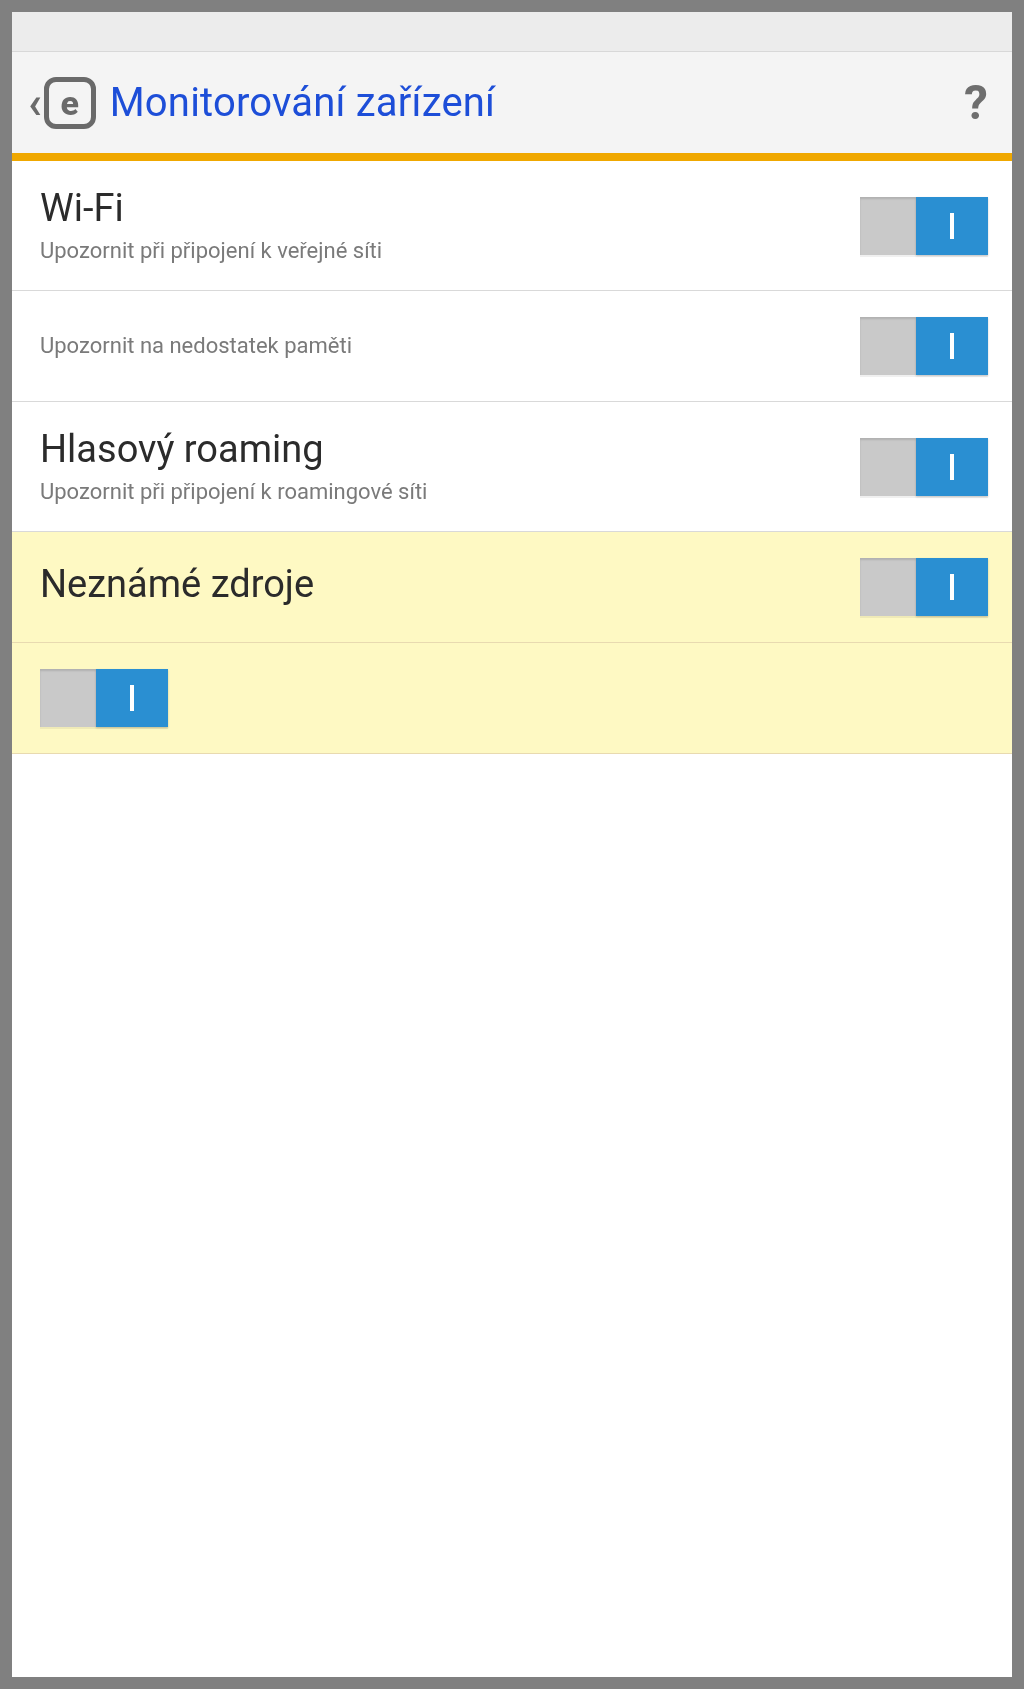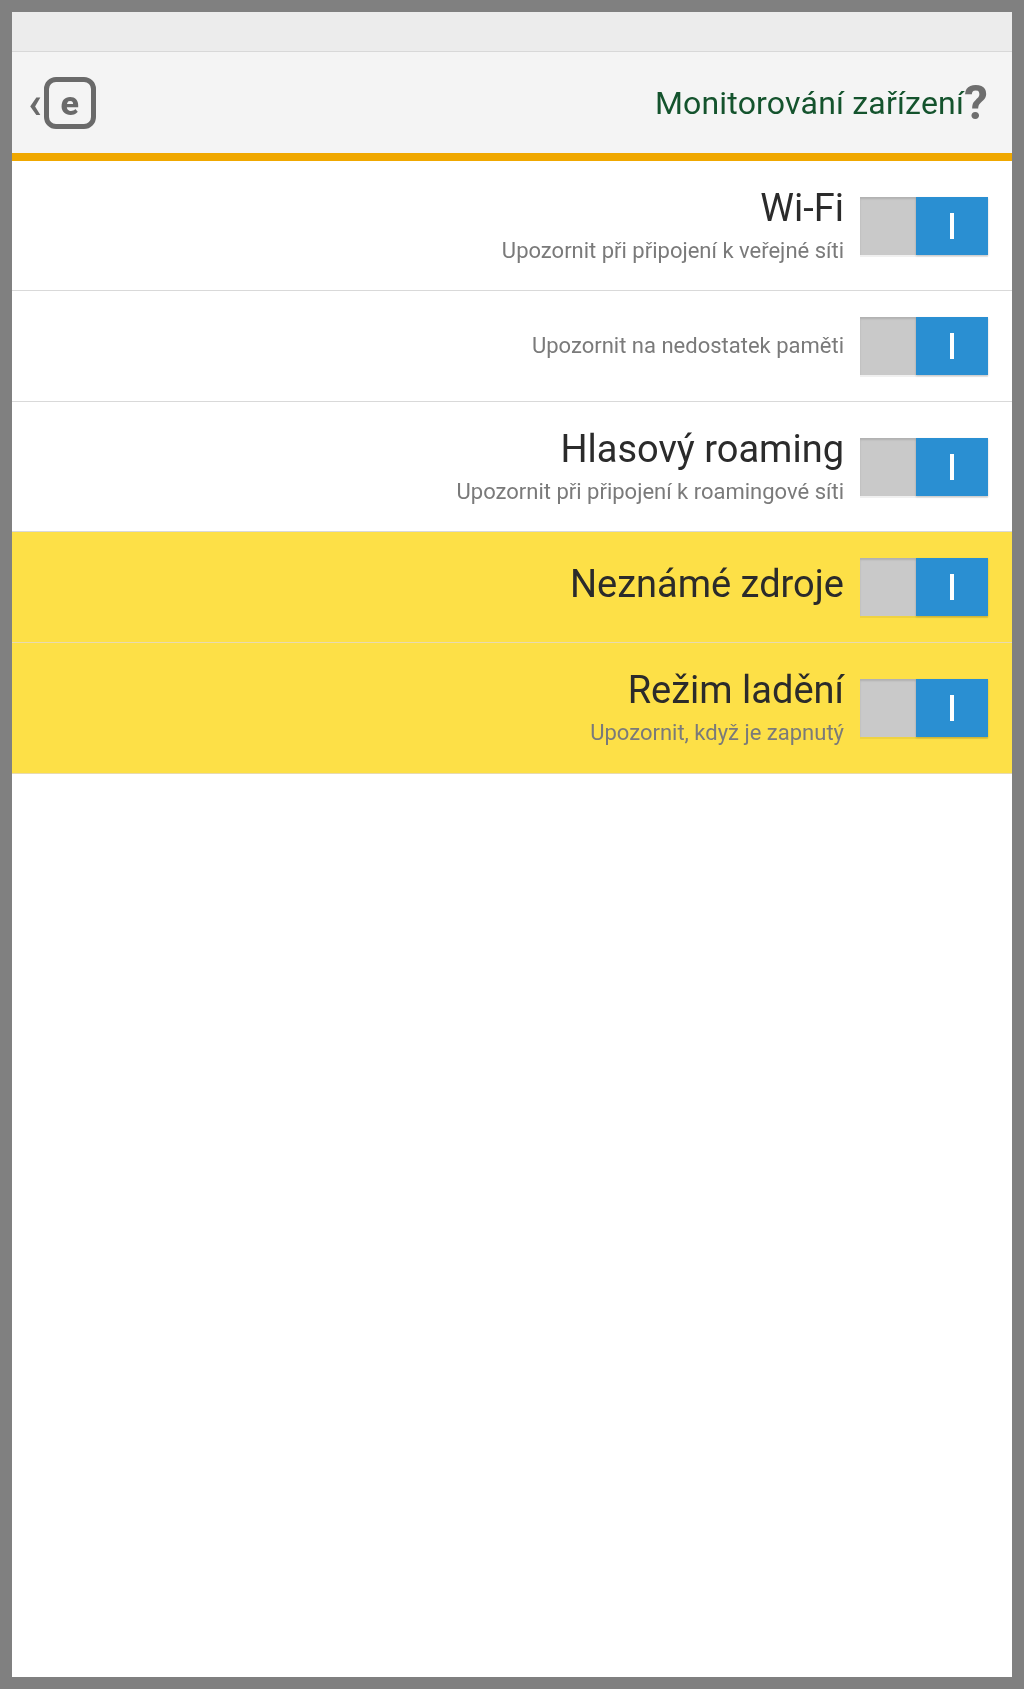--- a/index.html
+++ b/index.html
@@ -49,46 +49,44 @@
     display: flex;
     align-items: center;
     justify-content: center;
     color: #6a6a6a;
     font-weight: 800;
     font-size: 34px;
     line-height: 1;
   }
   .header-title {
     flex: 1;
-    font-size: 32px;
+    font-size: 40px;
     font-weight: 400;
-    color: #14532d;
+    color: #1d4ed8;
     letter-spacing: 0.2px;
-    text-align: right;
   }
   .help {
     font-size: 48px;
     font-weight: 700;
     color: #6e6e6e;
   }
   .list {
     flex: 1;
     background: #ffffff;
     overflow: hidden;
   }
   .row {
     display: flex;
     align-items: center;
-    padding: 26px 24px 26px 16px;
+    padding: 26px 24px 26px 28px;
     border-bottom: 1px solid #d9d9d9;
     background: #ffffff;
-    text-align: right;
   }
   .row.highlight {
-    background: #fde047;
+    background: #fef9c3;
     border-bottom: 1px solid #e8dab0;
   }
   .row-text {
     flex: 1;
     padding-right: 16px;
   }
   .row-title {
     font-size: 38px;
     color: #2b2b2b;
     font-weight: 400;
@@ -172,23 +170,19 @@
       </div>
       <div class="row highlight">
         <div class="row-text">
           <div class="row-title">Neznámé zdroje</div>
         </div>
         <div class="toggle">
           <div class="knob"></div>
         </div>
       </div>
       <div class="row highlight">
-        <div class="row-text">
-          <div class="row-title">Režim ladění</div>
-          <div class="row-sub">Upozornit, když je zapnutý</div>
-        </div>
         <div class="toggle">
           <div class="knob"></div>
         </div>
       </div>
     </div>
 
 </div>
 
 </body></html>

